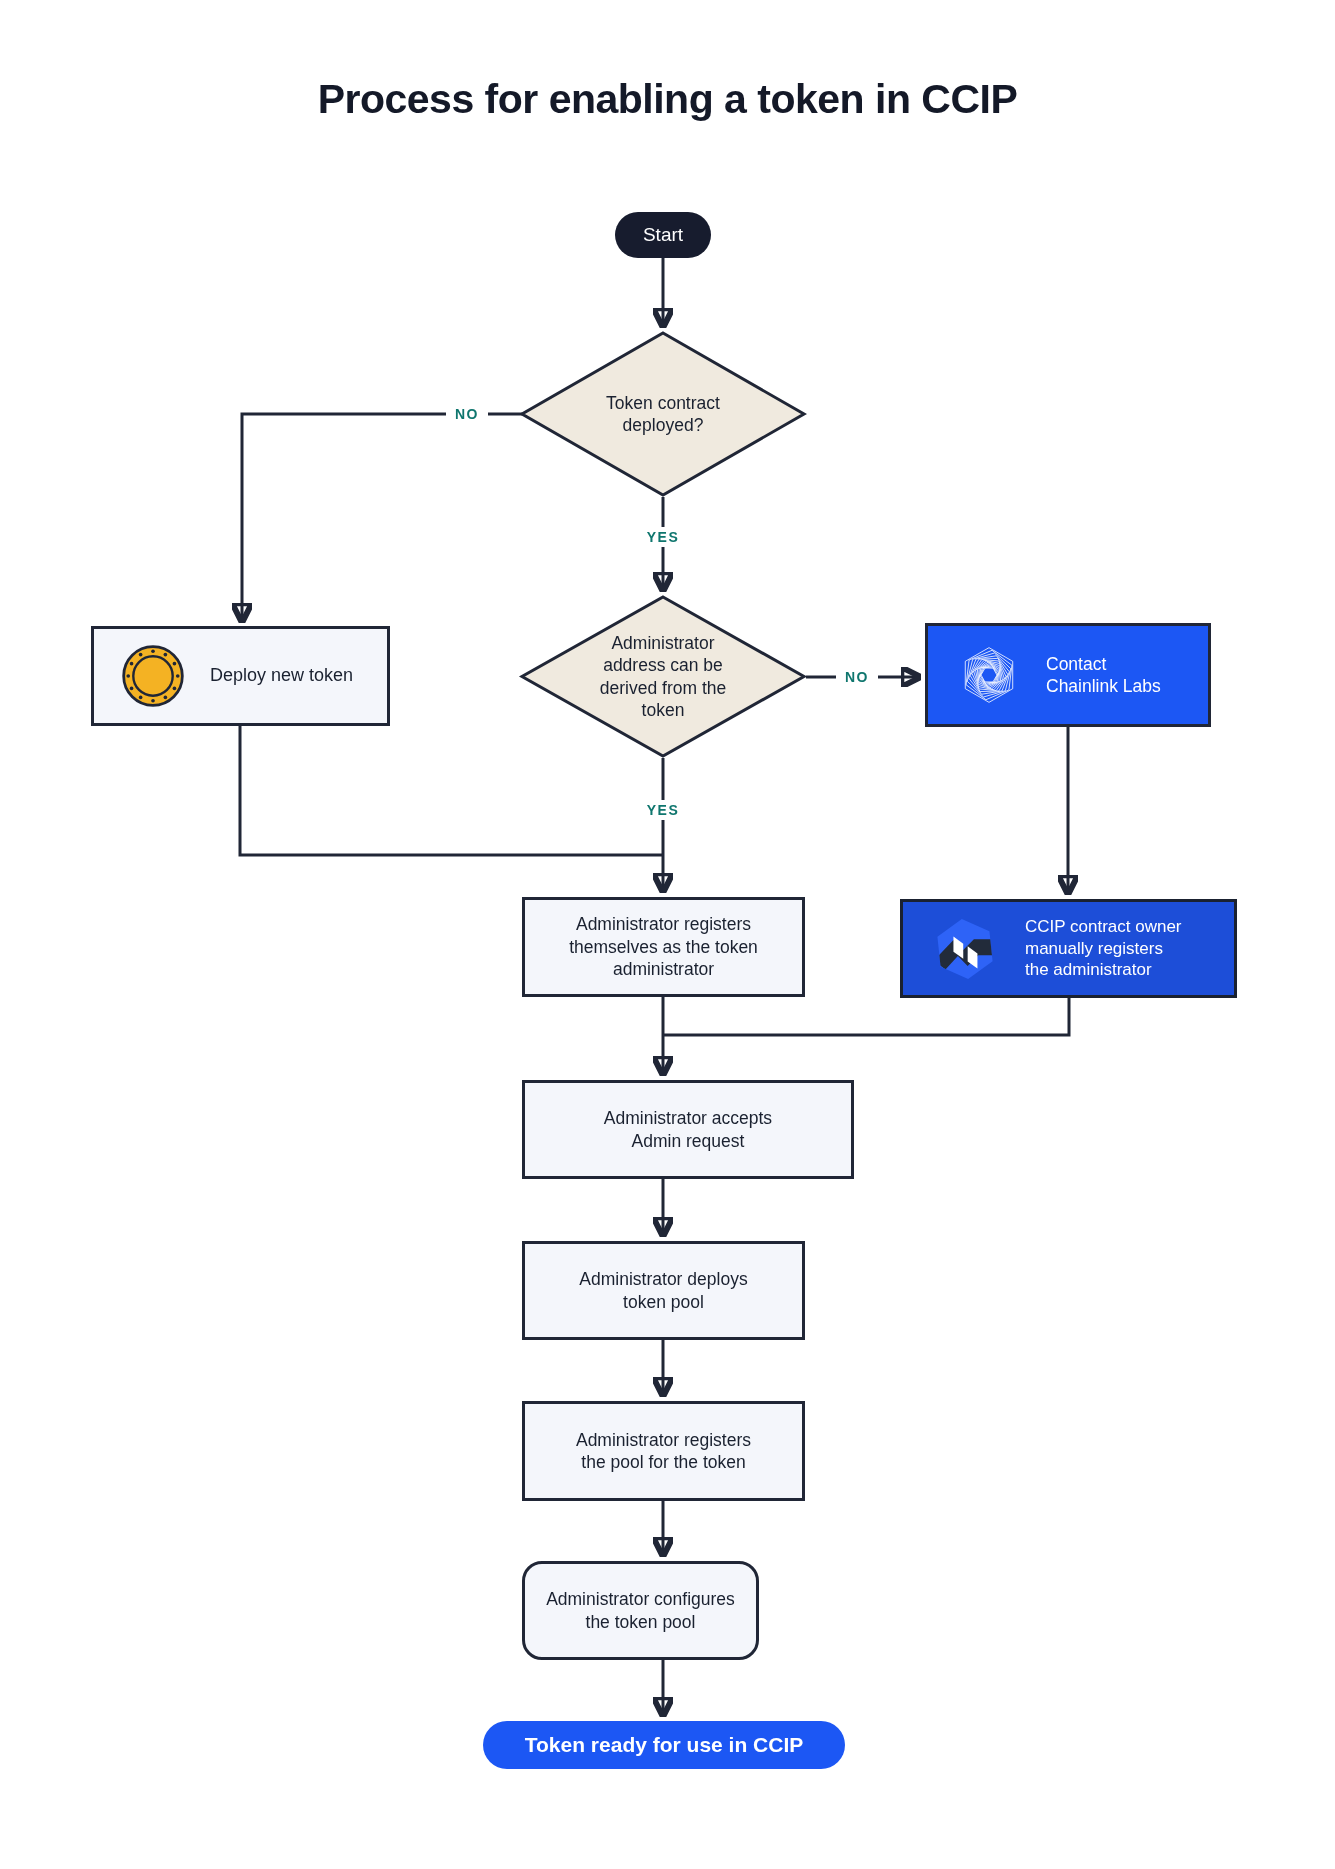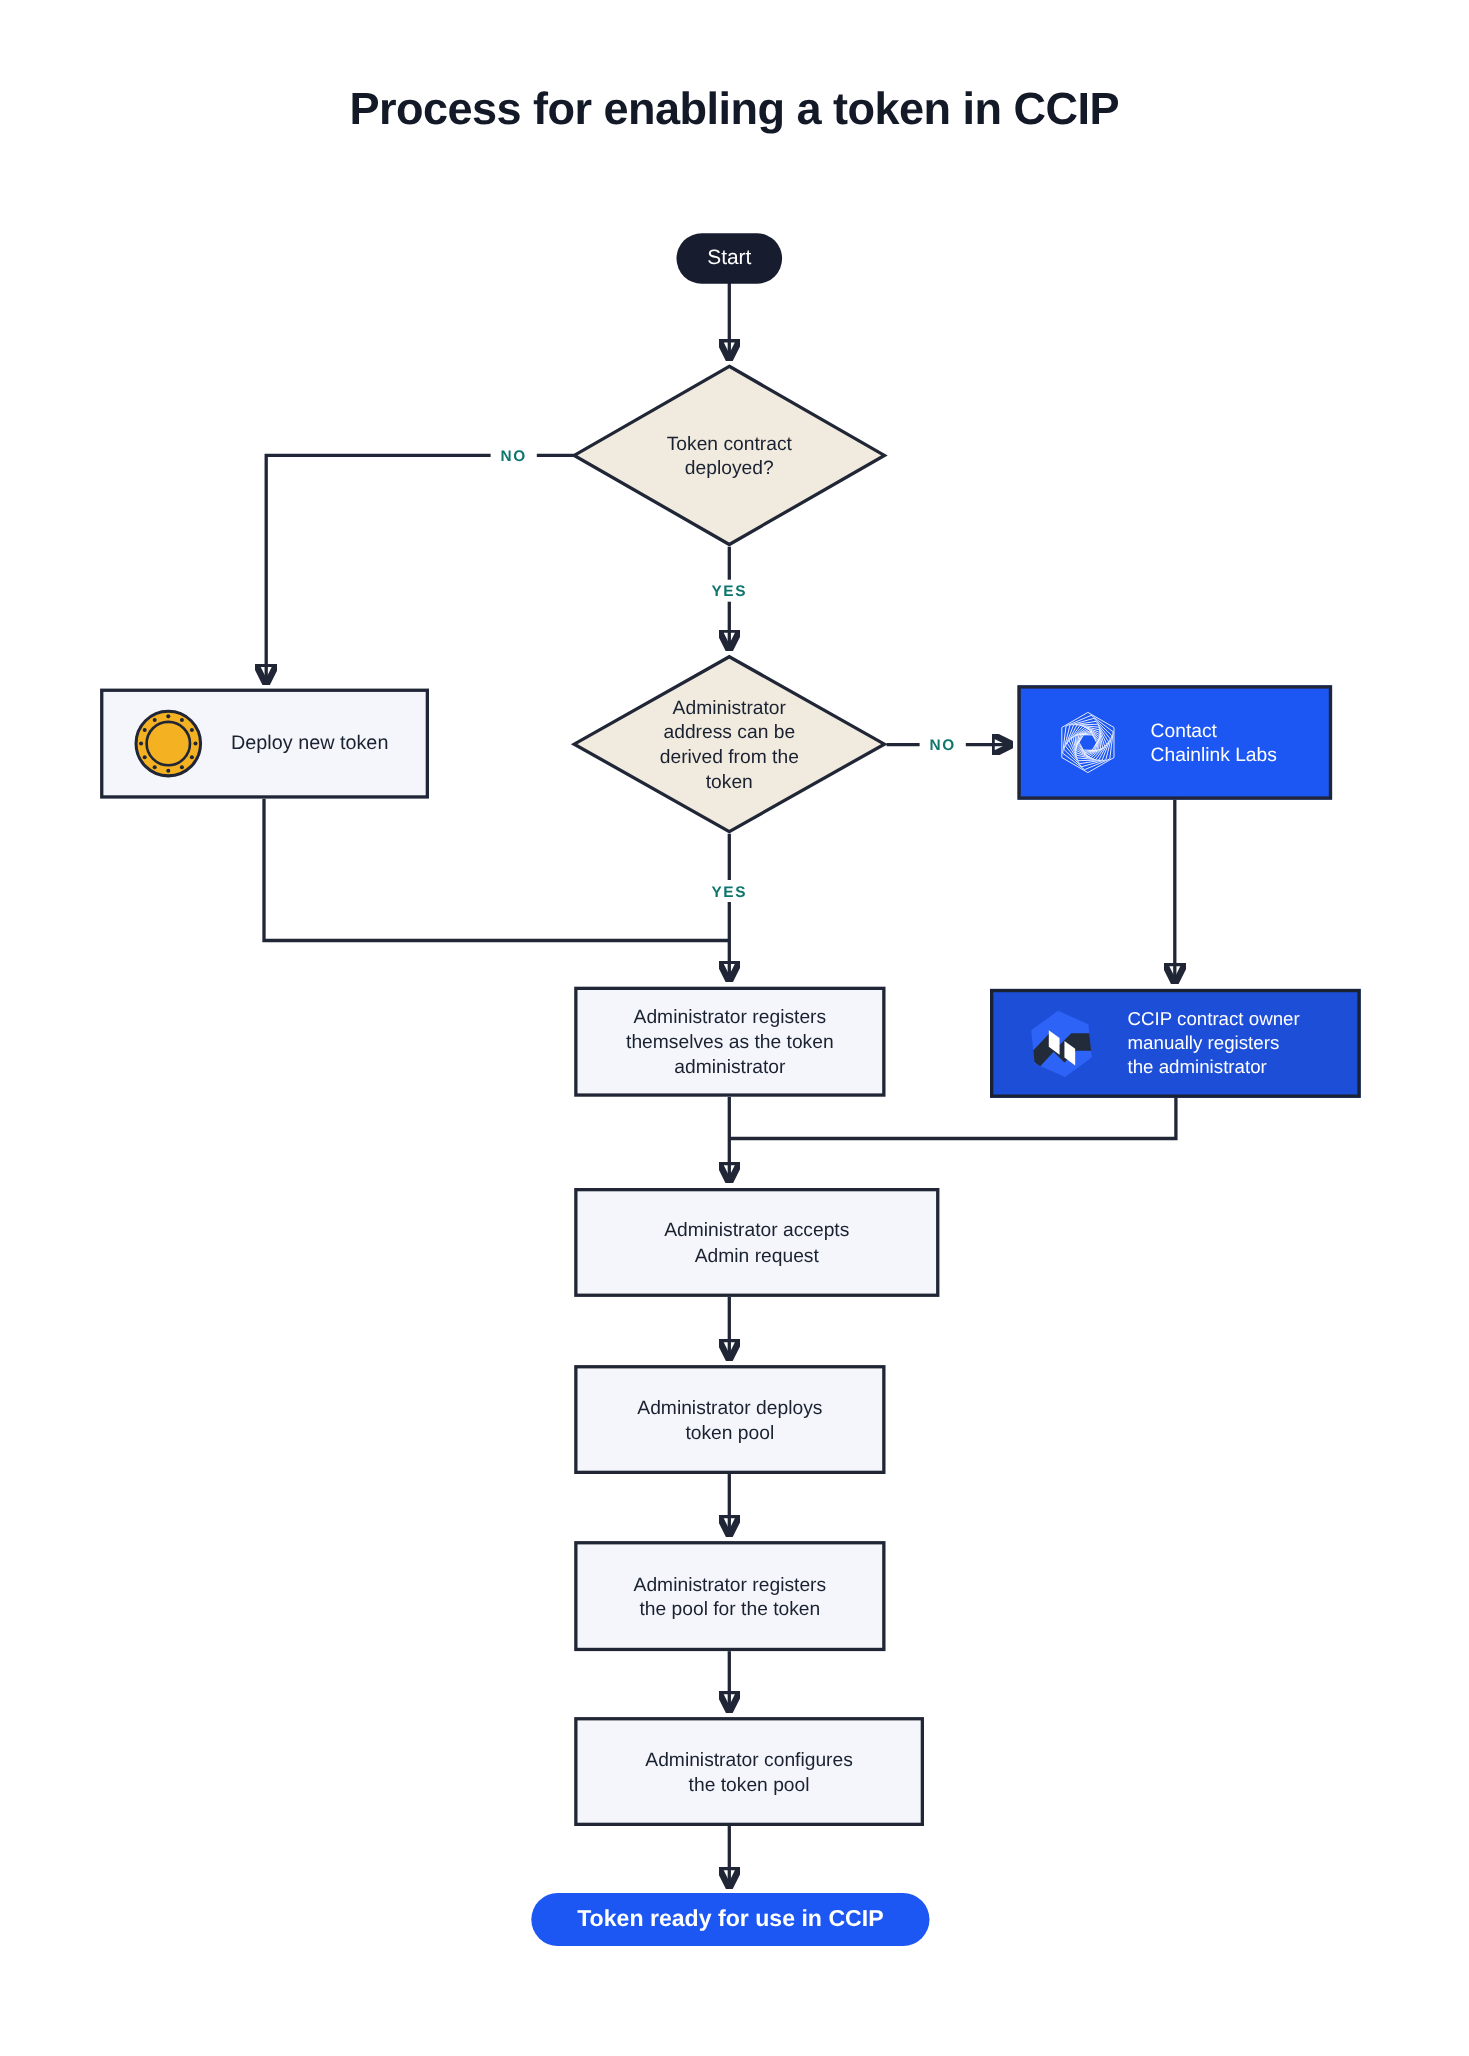--- a/index.html
+++ b/index.html
@@ -186,21 +186,21 @@
   <div class="node rect" style="left:522px; top:1241px; width:283px; height:99px;">
     <span class="node-label">Administrator deploys
 token pool</span>
   </div>
 
   <div class="node rect" style="left:522px; top:1401px; width:283px; height:100px;">
     <span class="node-label">Administrator registers
 the pool for the token</span>
   </div>
 
-  <div class="node rect" style="left:522px; top:1561px; width:318px; height:99px;">
+  <div class="node rect" style="left:522px; top:1561px; width:237px; height:99px;border-radius:20px;">
     <span class="node-label">Administrator configures
 the token pool</span>
   </div>
 
   <div class="node pill-end" style="left:483px; top:1721px; width:362px; height:48px;">
     <span class="node-label">Token ready for use in CCIP</span>
   </div>
 
   <span class="edge-label" style="left:467px; top:414px;">NO</span>
   <span class="edge-label" style="left:663px; top:537px;">YES</span>

